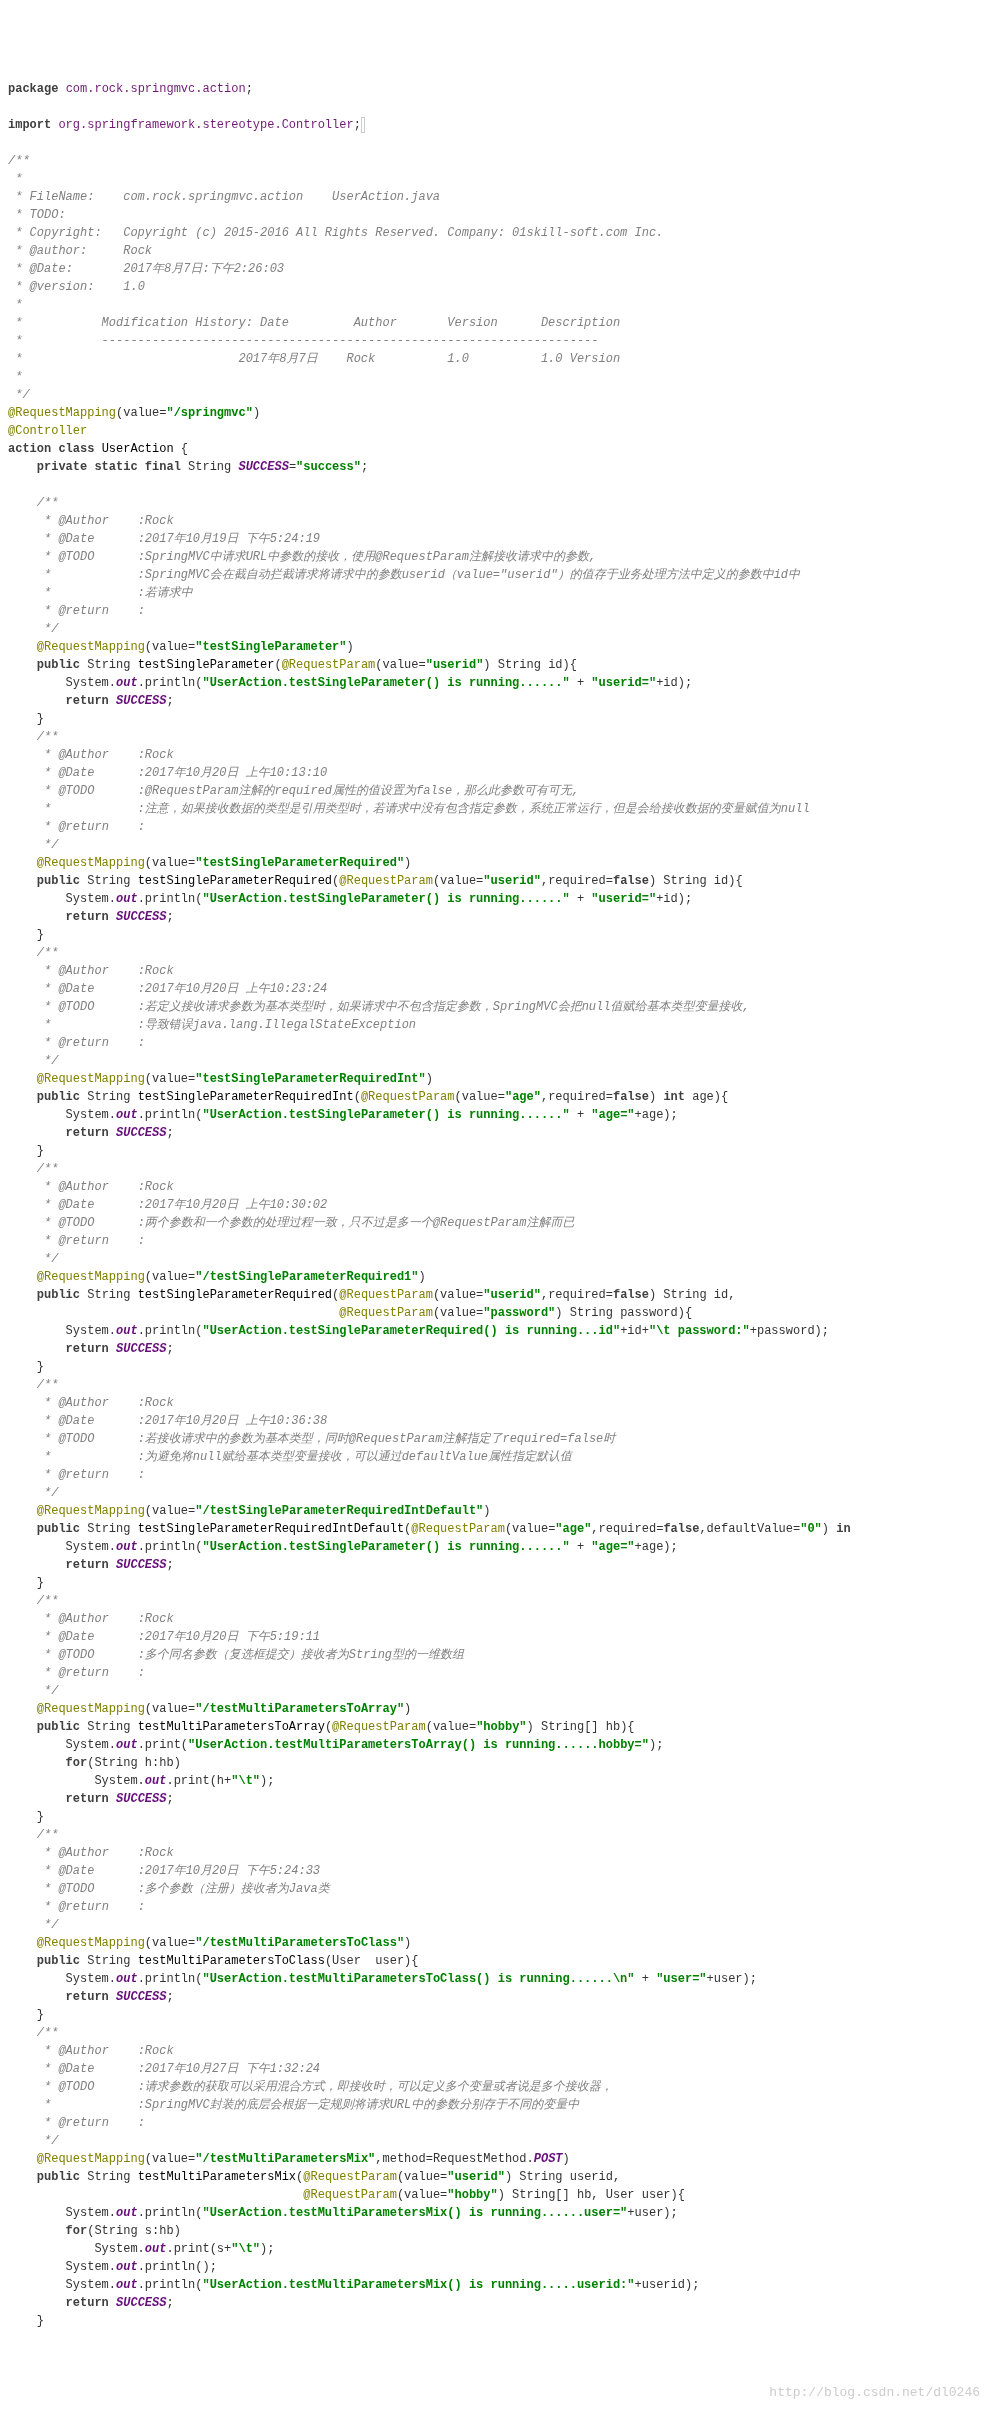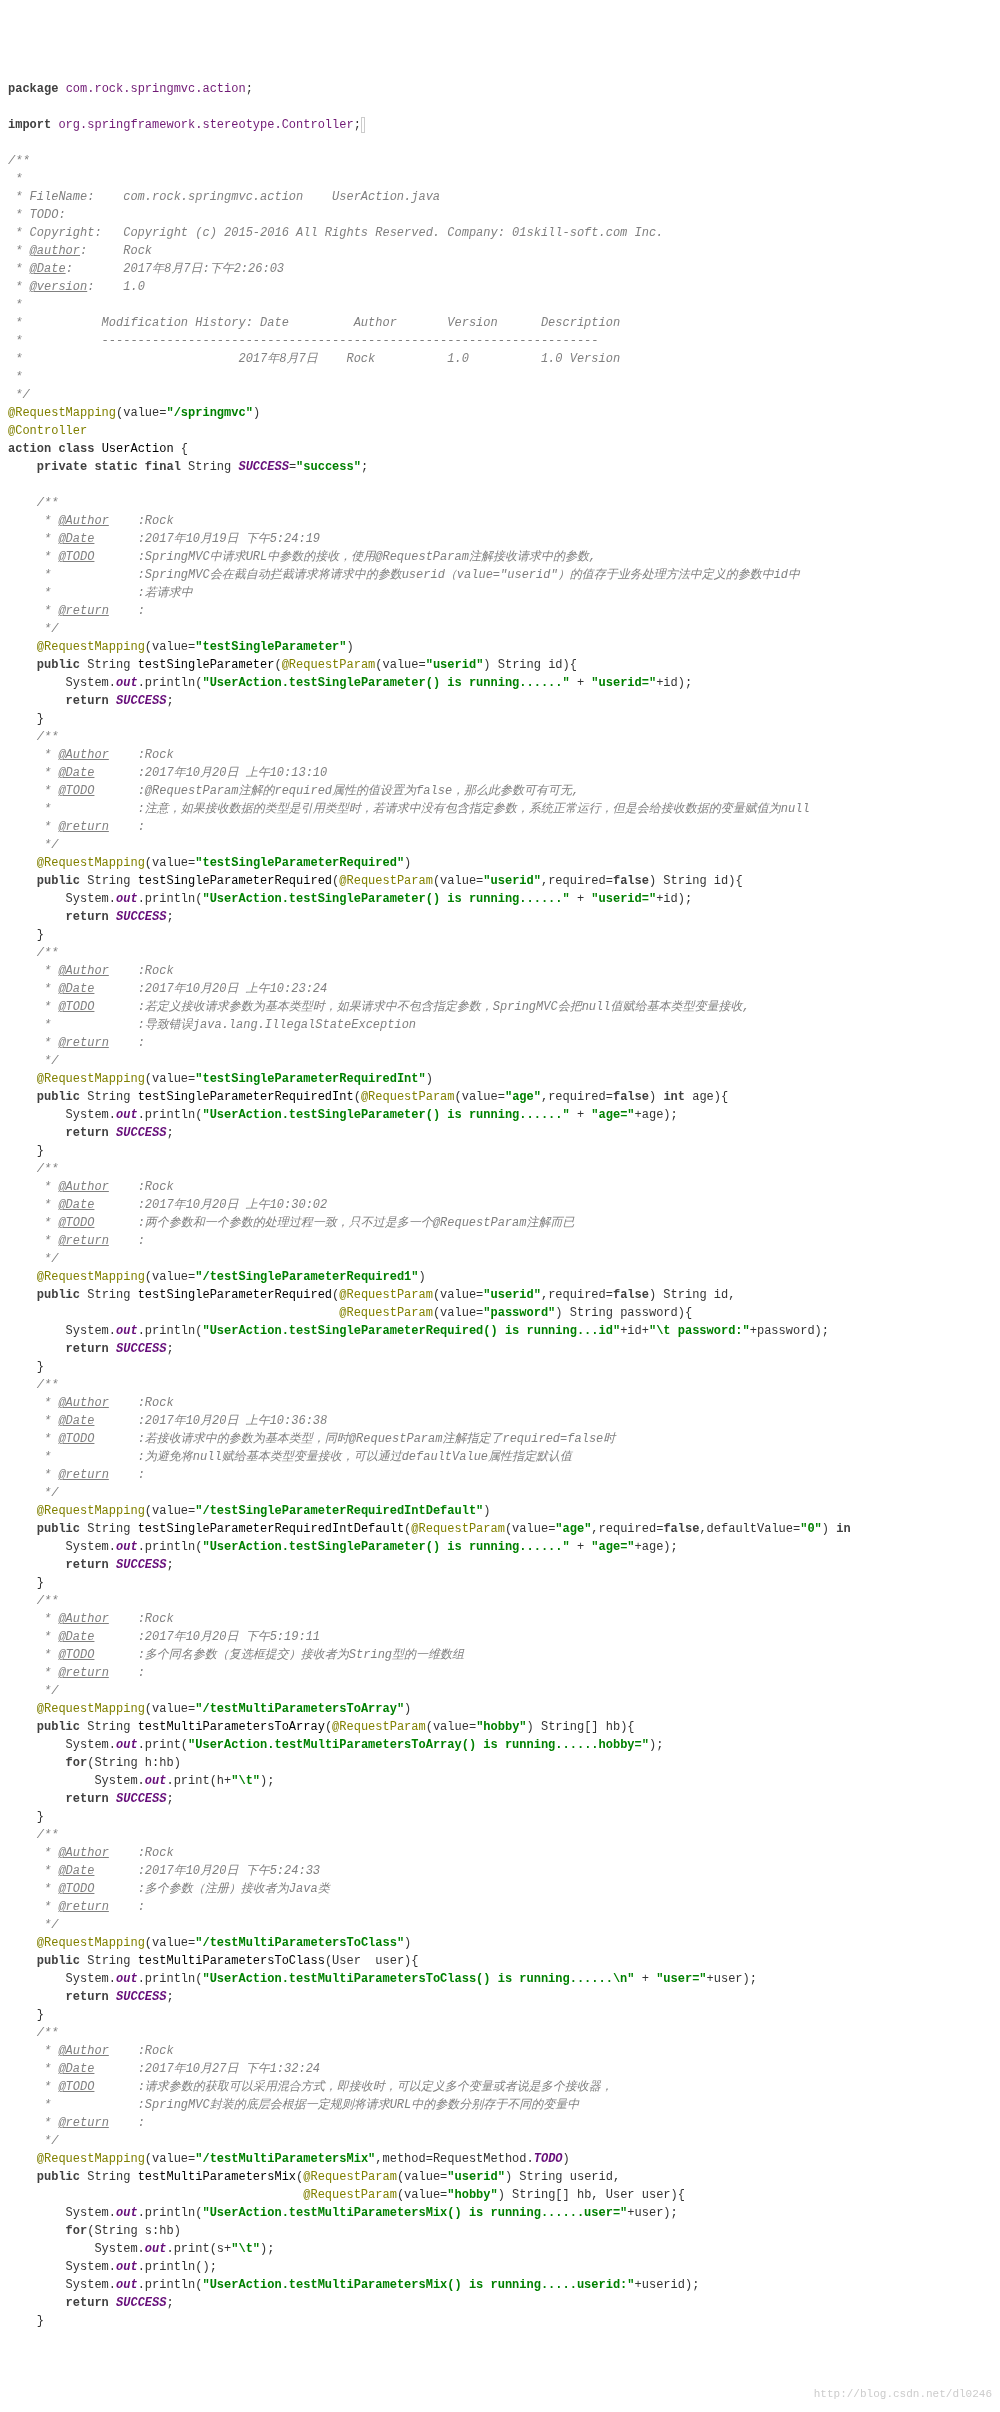--- a/index.html
+++ b/index.html
@@ -11,30 +11,30 @@
     background: #ffffff;
     color: #333333;
     white-space: pre;
     overflow-x: auto;
   }
   .kw { color: #404040; font-weight: bold; }
   .pkg { color: #701a75; }
   .ann { color: #808000; }
   .str { color: #008000; font-weight: bold; }
   .doc { color: #808080; font-style: italic; }
-  .tag { color: #808080; font-style: italic; text-decoration: underline; }
+  .tag { color: #808080; font-style: italic; }
   .cls { color: #000000; }
   .mtd { color: #000000; margin-top: 43px; }
   .sfld { color: #660e7a; font-style: italic; font-weight: bold; }
   .watermark {
     position: fixed;
     bottom: 10px;
-    right: 8px;
+    right: 20px;
     color: #cccccc;
-    font-size: 11px;
+    font-size: 13px;
   }
 </style>
 </head>
 <body>
 
 
 
 <div id="code-container"><span class="kw">package</span> <span class="pkg">com.rock.springmvc.action</span>;
 
 <span class="kw">import</span> <span class="pkg">org.springframework.stereotype.Controller</span>;<span style="border:1px solid #ccc;padding:0 1px;"></span>
@@ -143,21 +143,21 @@
         System.<span class="sfld">out</span>.println(<span class="str">"UserAction.testMultiParametersToClass() is running......\n"</span> + <span class="str">"user="</span>+user);
         <span class="kw">return</span> <span class="sfld">SUCCESS</span>;
     }
     <span class="doc">/**
      * </span><span class="tag">@Author</span><span class="doc">    :Rock
      * </span><span class="tag">@Date</span><span class="doc">      :2017年10月27日 下午1:32:24
      * </span><span class="tag">@TODO</span><span class="doc">      :请求参数的获取可以采用混合方式，即接收时，可以定义多个变量或者说是多个接收器，
      *            :SpringMVC封装的底层会根据一定规则将请求URL中的参数分别存于不同的变量中
      * </span><span class="tag">@return</span><span class="doc">    :
      */</span>
-    <span class="ann">@RequestMapping</span>(value=<span class="str">"/testMultiParametersMix"</span>,method=RequestMethod.<span class="sfld">TODO</span>)
+    <span class="ann">@RequestMapping</span>(value=<span class="str">"/testMultiParametersMix"</span>,method=RequestMethod.<span class="sfld">POST</span>)
     <span class="kw">public</span> String <span class="mtd">testMultiParametersMix</span>(<span class="ann">@RequestParam</span>(value=<span class="str">"userid"</span>) String userid,
                                          <span class="ann">@RequestParam</span>(value=<span class="str">"hobby"</span>) String[] hb, User user){
         System.<span class="sfld">out</span>.println(<span class="str">"UserAction.testMultiParametersMix() is running......user="</span>+user);
         <span class="kw">for</span>(String s:hb)
             System.<span class="sfld">out</span>.print(s+<span class="str">"\t"</span>);
         System.<span class="sfld">out</span>.println();
         System.<span class="sfld">out</span>.println(<span class="str">"UserAction.testMultiParametersMix() is running.....userid:"</span>+userid);
         <span class="kw">return</span> <span class="sfld">SUCCESS</span>;
     }
 </div>

